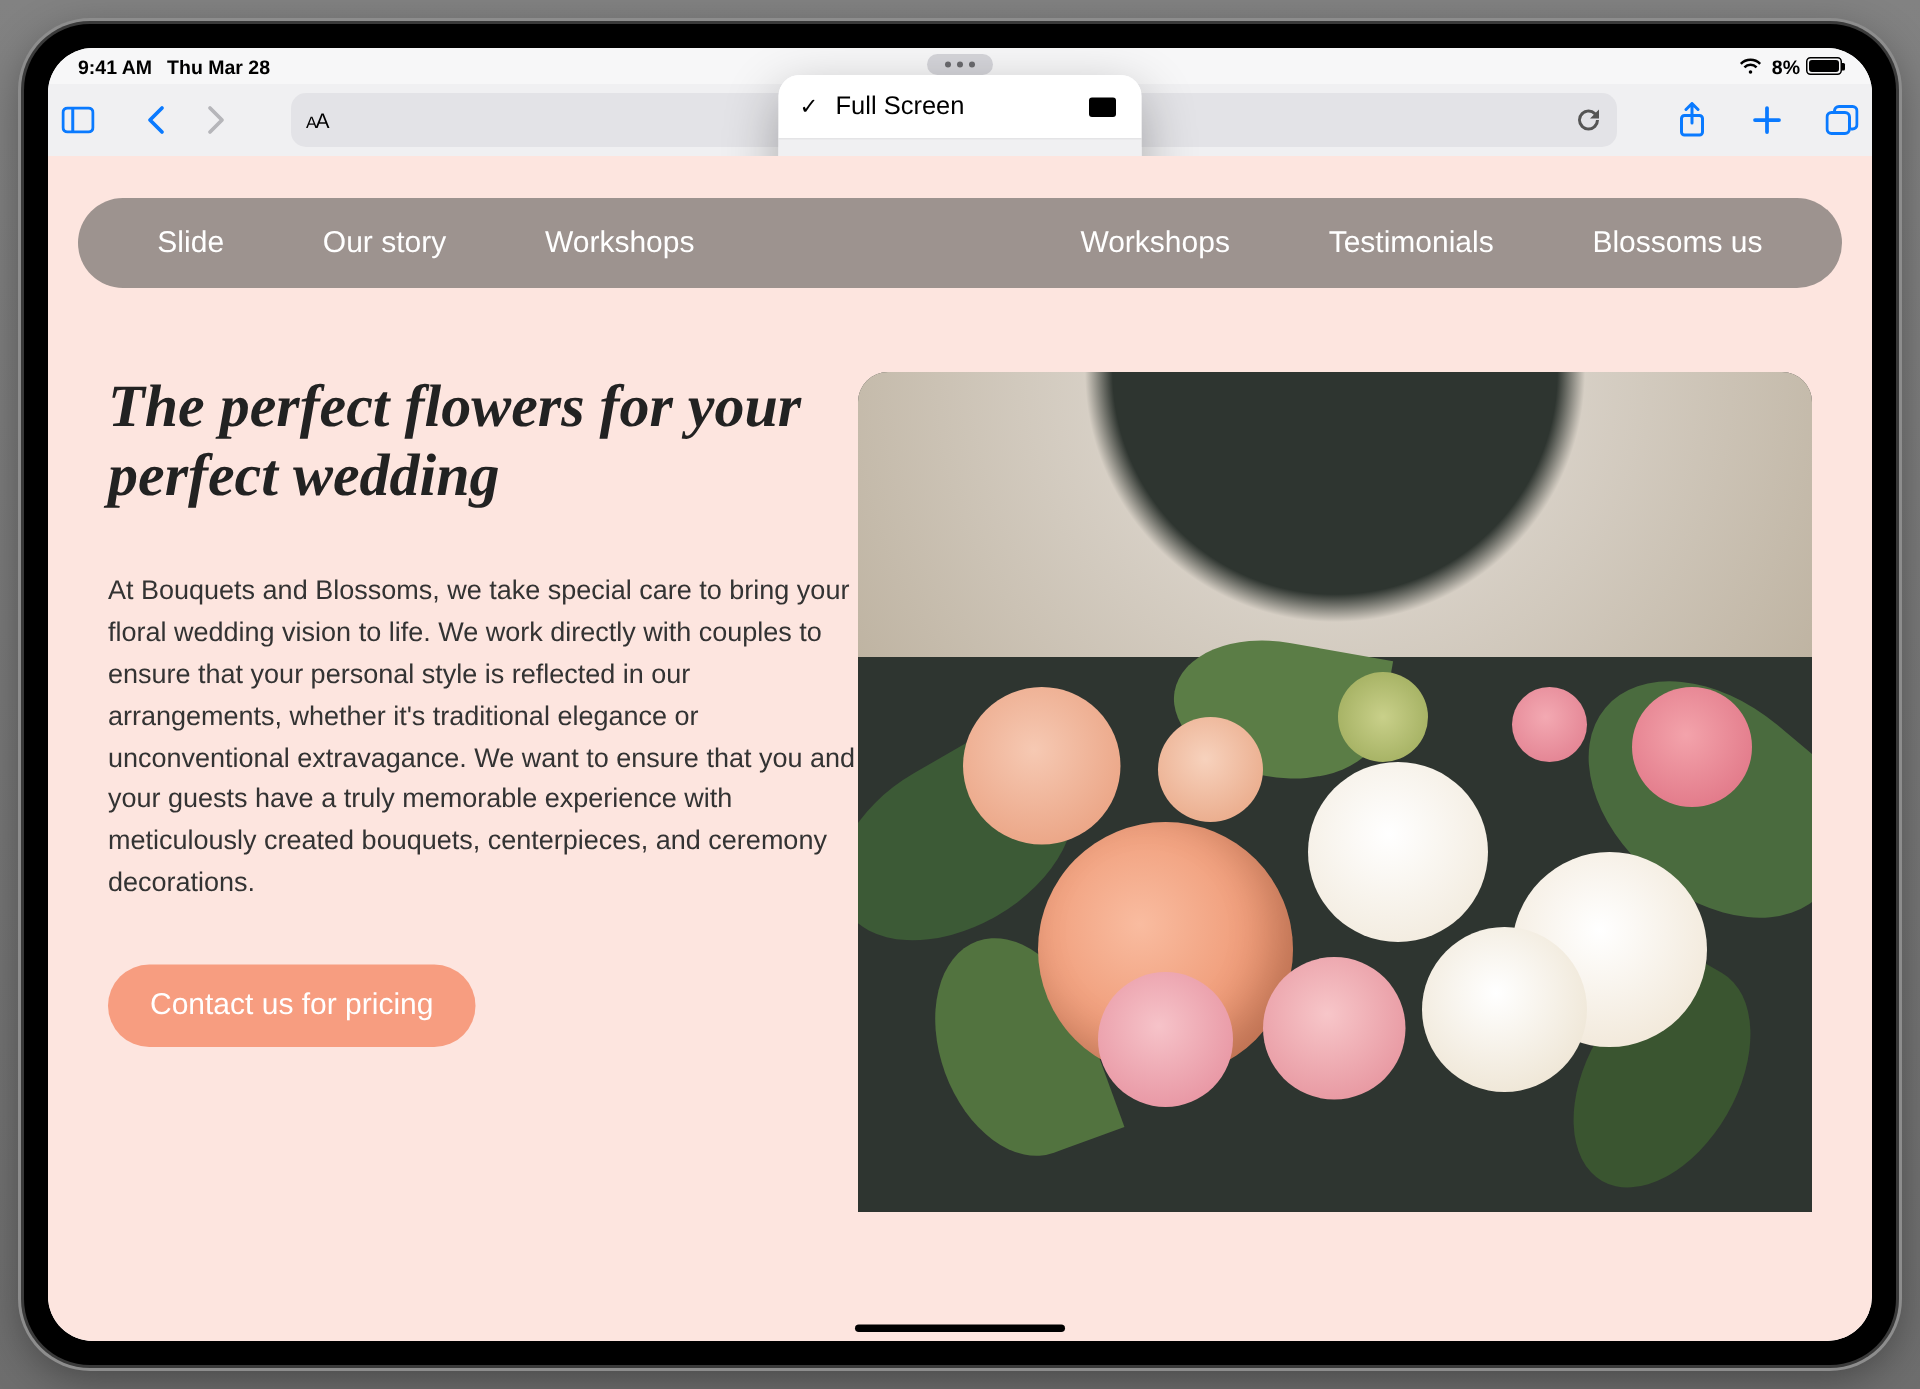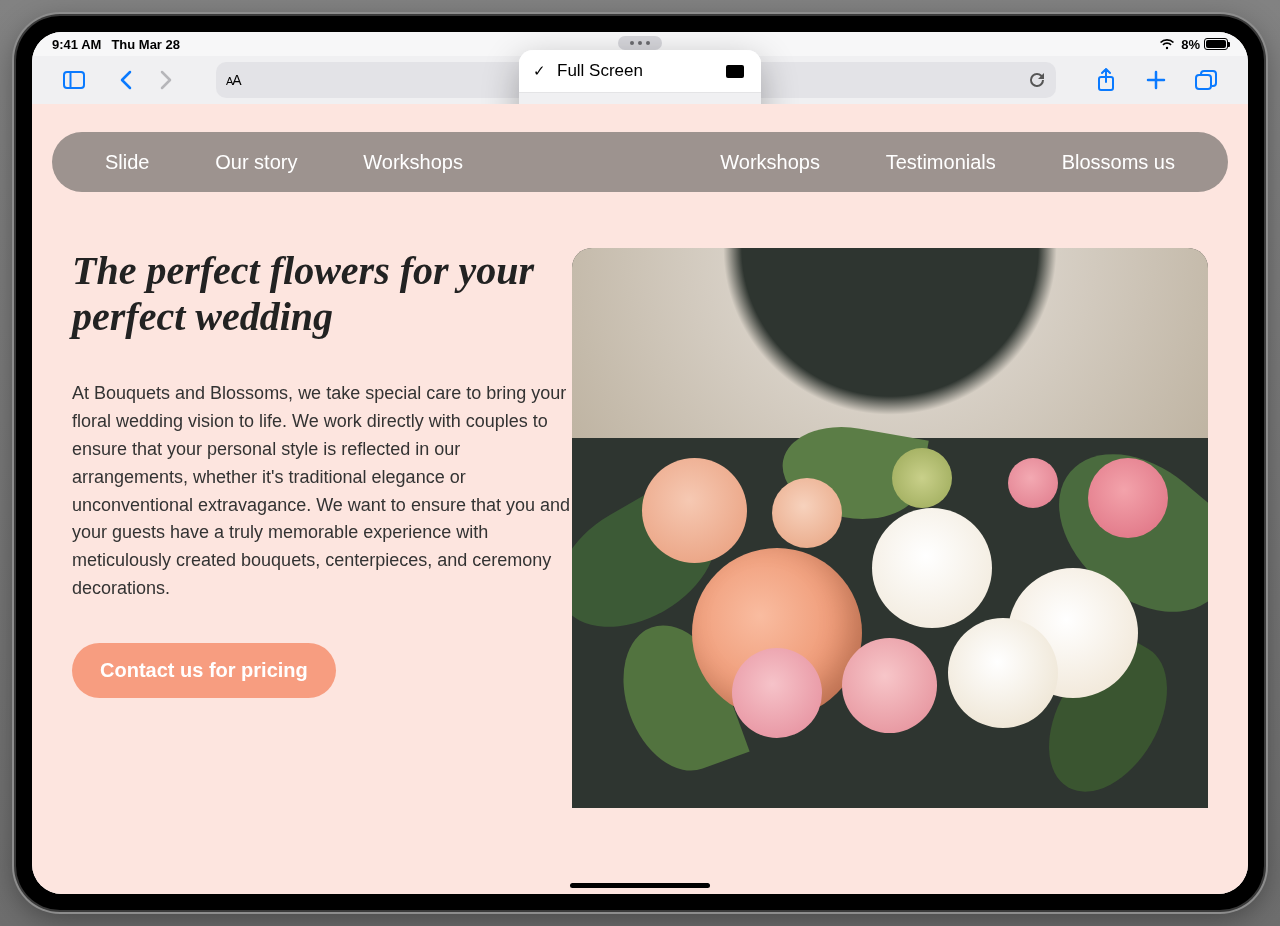--- a/index.html
+++ b/index.html
@@ -19,40 +19,40 @@
   .status-bar { height:24px; display:flex; align-items:center; justify-content:space-between; padding:0 20px; font-size:13px; font-weight:600; color:#000; background:#f7f7f8;}
   .status-left { display:flex; gap:10px; align-items:center;}
   .status-right { display:flex; gap:6px; align-items:center;}
   .battery { display:inline-flex; align-items:center; gap:4px;}
   .battery-body{ width:24px; height:12px; border:1px solid #000; border-radius:3px; position:relative;}
   .battery-body::after{content:""; position:absolute; right:-3px; top:3px; width:2px; height:5px; background:#000; border-radius:0 1px 1px 0;}
   .battery-fill{ position:absolute; left:1px; top:1px; bottom:1px; right:1px; background:#000; border-radius:2px;}
   .wifi-icon{width:16px;height:12px;}
 
   
-  .toolbar { height:48px; background:#f0f0f2; display:flex; align-items:center; padding:0 24px; gap:12px;}
+  .toolbar { height:48px; background:#f0f0f2; display:flex; align-items:center; padding:0 2px; gap:12px;}
   .tool-btn { width:36px; height:36px; display:flex; align-items:center; justify-content:center; border-radius:8px; color:#0a7aff; cursor:pointer;}
   .tool-btn.disabled{ color:#b6b6ba; }
   .nav-group{ display:flex; gap:4px; margin-left:4px;}
   .url-bar { flex:1; margin:0 20px; height:36px; background:#e3e3e7; border-radius:10px; display:flex; align-items:center; padding:0 10px; color:#8a8a8e; position:relative;}
   .url-aa { color:#000; font-size:14px; letter-spacing:-1px;}
   .url-aa .small{font-size:11px;}
   .url-refresh{ margin-left:auto; color:#444;}
   .right-tools{ display:flex; gap:14px; }
 
   
   .page { position:absolute; top:72px; left:0; right:0; bottom:0; background:#fde5df; overflow:hidden;}
   .site-nav { margin:28px 20px 0; height:60px; background:#9d938f; border-radius:30px; display:flex; align-items:center; justify-content:space-around; padding:0 20px;}
   .site-nav-item{ color:#fff; font-size:20px; cursor:pointer;}
 
   .hero { display:flex; padding:56px 40px 0 40px; }
   .hero-text{ flex:0 0 44%; }
   .hero-text h1{ font-family: Georgia, 'Times New Roman', serif; font-style:italic; font-weight:600; font-size:40px; line-height:1.15; color:#222; margin-bottom:40px;}
   .hero-text p{ font-size:18px; line-height:1.55; color:#333; margin-bottom:40px;}
-  .cta{ display:inline-block; background:#f79d80; color:#fff; font-size:20px; font-weight:700; padding:16px 28px; border-radius:28px; cursor:pointer;}
+  .cta{ display:inline-block; background:#f79d80; color:#fff; font-size:20px; font-weight:400; padding:16px 28px; border-radius:28px; cursor:pointer;}
   .hero-image{ flex:1; border-radius:20px 20px 0 0; overflow:hidden; position:relative; min-height:560px; background:#2e3530;}
 
   
   .bouquet{position:absolute;inset:0;}
   .leaf{position:absolute;border-radius:50% 0 50% 50%;transform:rotate(var(--r,0deg));}
   .flower{position:absolute;border-radius:50%;}
   .lace{position:absolute;top:0;left:0;right:0;height:190px;
     background: radial-gradient(circle at 50% 0%, rgba(255,255,255,0) 40%, #e9e0d5 45%, #cfc2af 100%);
     opacity:.9;}
 

